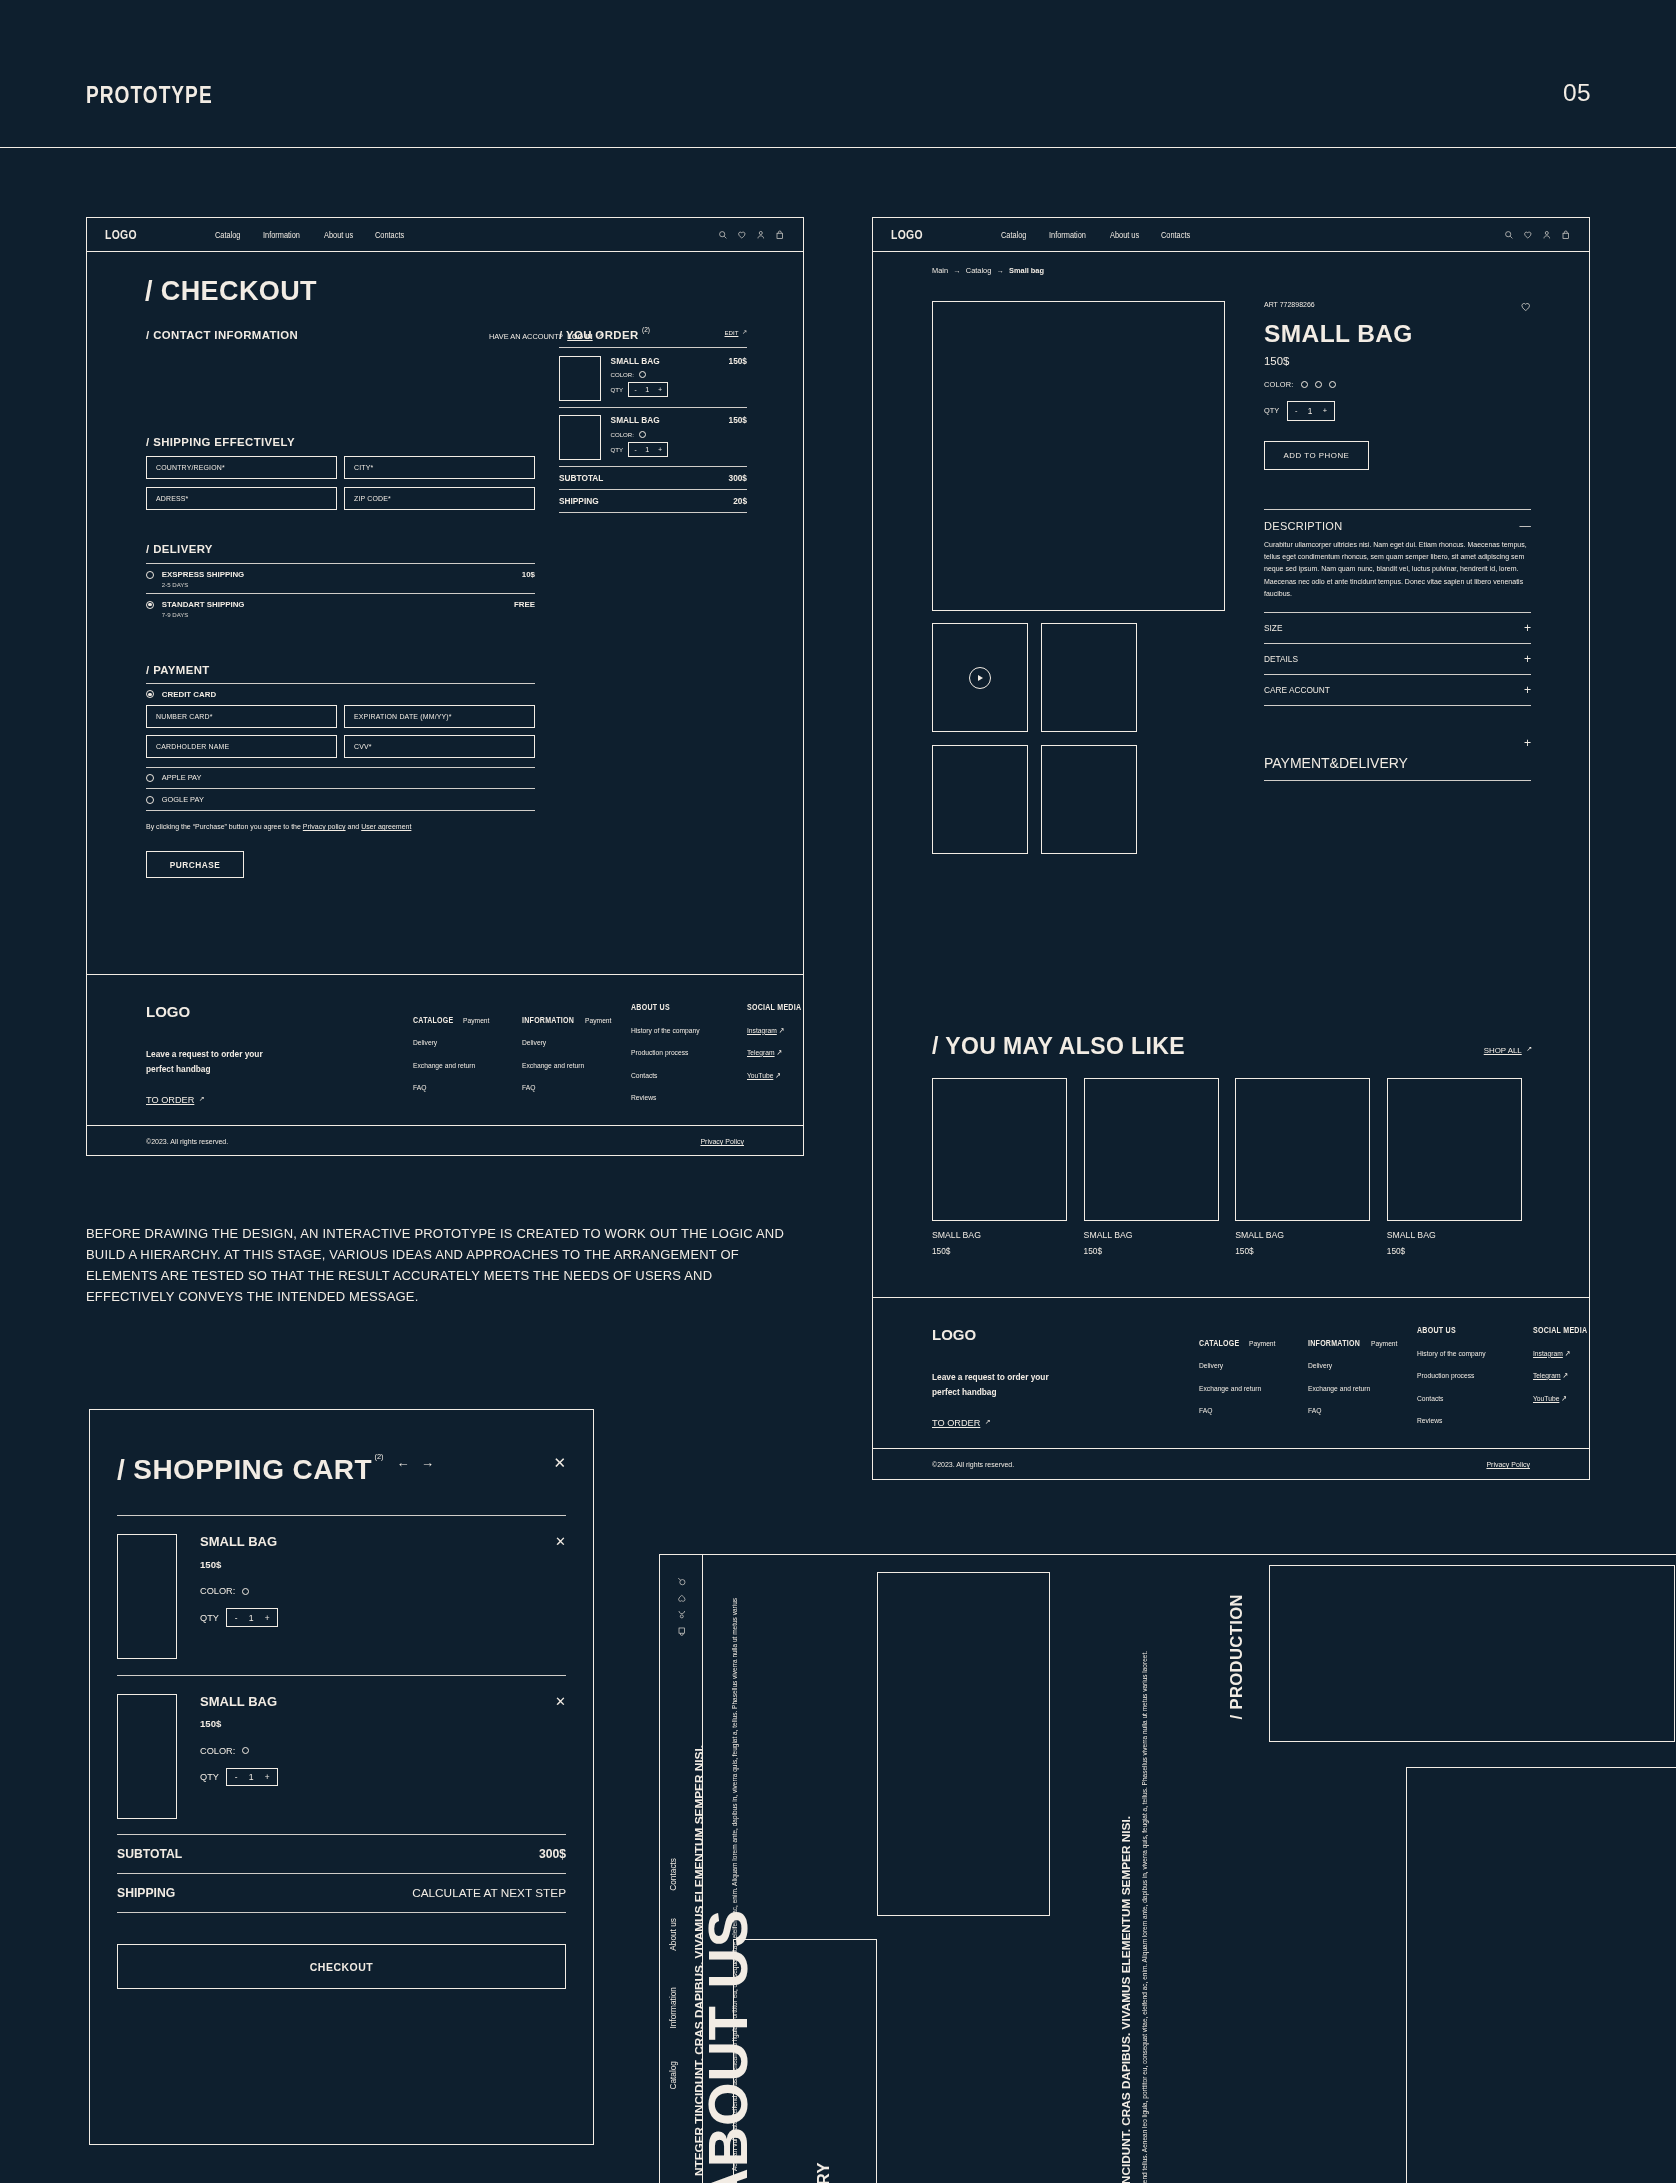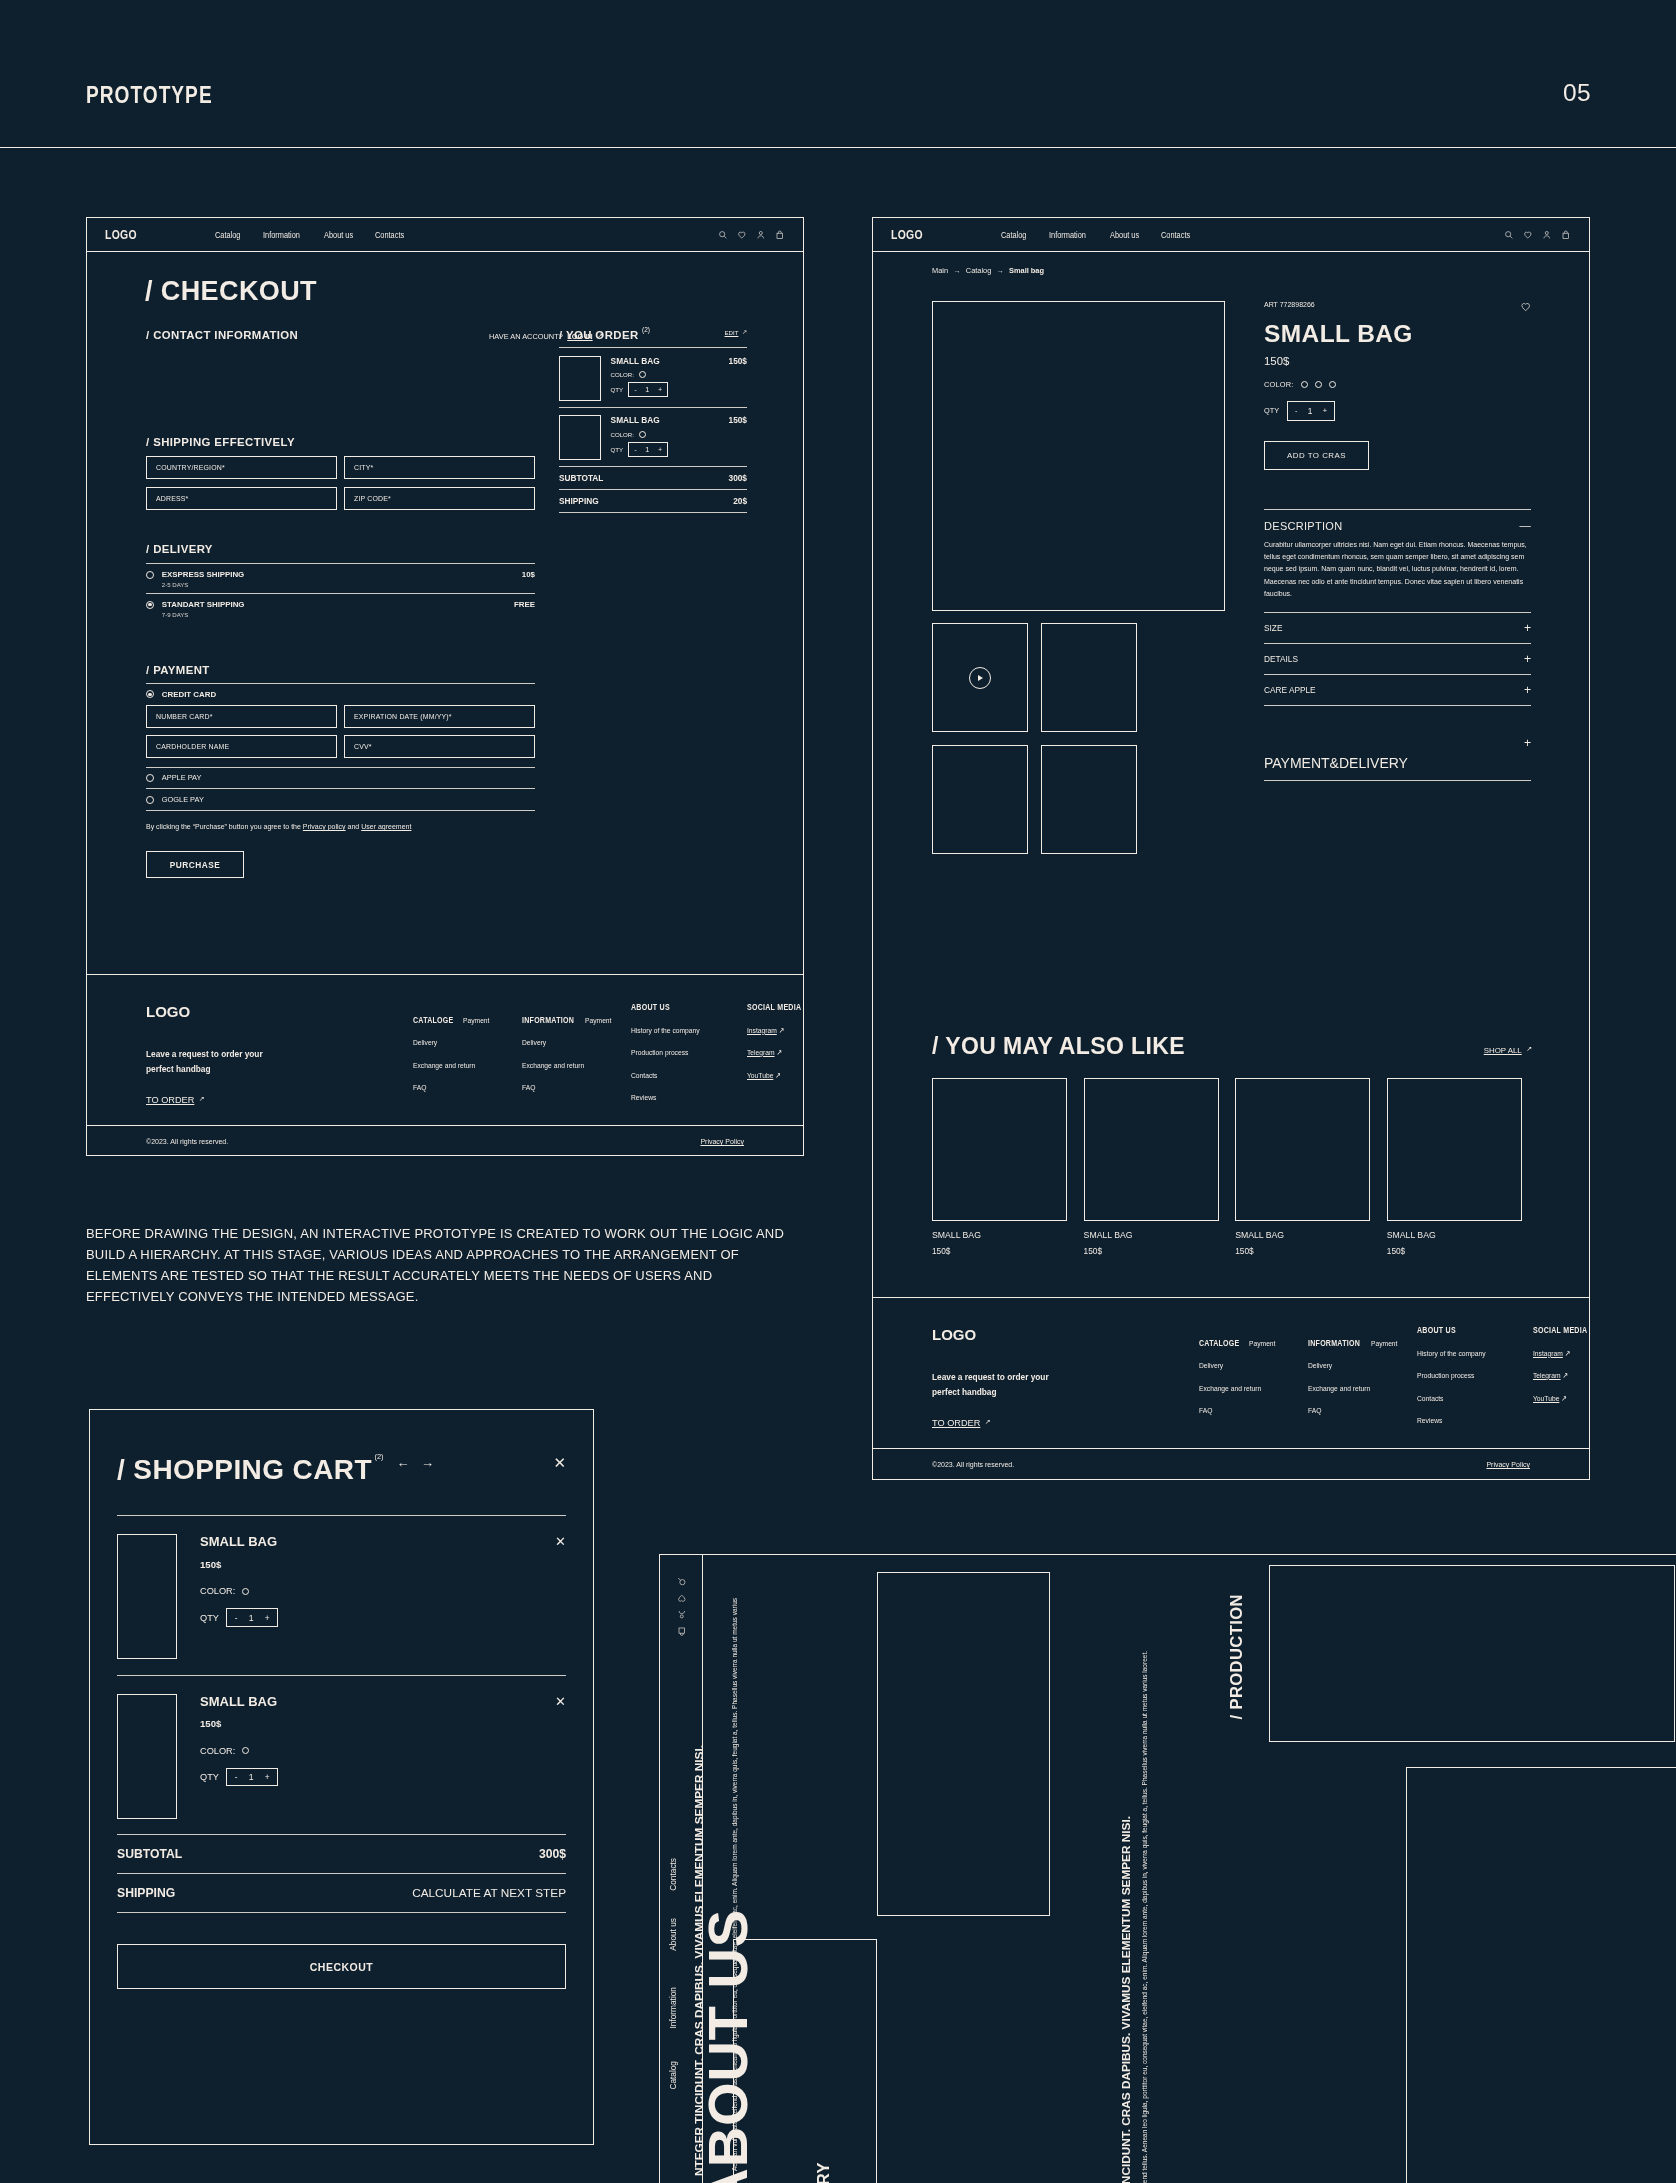--- a/index.html
+++ b/index.html
@@ -401,21 +401,21 @@
 
     <div style="display:flex; align-items:center; gap:7.9px; margin-top:11.4px;">
       <span style="font-size:7.4px;">QTY</span>
       <span class="qtybox" style="height:20px;">
         <span style="font-size:7.4px; padding:0 5.2px;">-</span>
         <b style="font-size:8.3px;">1</b>
         <span style="font-size:7.4px; padding:0 5.2px;">+</span>
       </span>
     </div>
 
-    <div class="btn" style="margin-top:20px; width:105px; height:29px; font-weight:400; font-size:7.9px;">ADD TO CRAS</div>
+    <div class="btn" style="margin-top:20px; width:105px; height:29px; font-weight:400; font-size:7.9px;">ADD TO PHONE</div>
 
     <div class="hline thin" style="margin-top:39px;"></div>
 
     <div style="display:flex; align-items:center; margin-top:10.5px;">
       <span style="font-size:11px; letter-spacing:0.3px;">DESCRIPTION</span>
       <span style="margin-left:auto; font-size:11.4px; line-height:1;">—</span>
     </div>
     <div style="font-size:7px; line-height:1.75; margin-top:7px;">Curabitur ullamcorper ultricies nisi. Nam eget dui. Etiam rhoncus. Maecenas tempus, tellus eget condimentum rhoncus, sem quam semper libero, sit amet adipiscing sem neque sed ipsum. Nam quam nunc, blandit vel, luctus pulvinar, hendrerit id, lorem. Maecenas nec odio et ante tincidunt tempus. Donec vitae sapien ut libero venenatis faucibus.</div>
 
     <div class="hline thin" style="margin-top:11.4px;"></div>
@@ -423,21 +423,21 @@
       <span style="font-size:8.3px;">SIZE</span>
       <span style="margin-left:auto; font-size:12.2px; line-height:1;">+</span>
     </div>
     <div class="hline thin"></div>
     <div style="display:flex; align-items:center; padding:9.6px 0 8.7px 0;">
       <span style="font-size:8.3px;">DETAILS</span>
       <span style="margin-left:auto; font-size:12.2px; line-height:1;">+</span>
     </div>
     <div class="hline thin"></div>
     <div style="display:flex; align-items:center; padding:9.6px 0 8.7px 0;">
-      <span style="font-size:8.3px;">CARE APPLE</span>
+      <span style="font-size:8.3px;">CARE ACCOUNT</span>
       <span style="margin-left:auto; font-size:12.2px; line-height:1;">+</span>
     </div>
     <div class="hline thin"></div>
     <div style="display:flex; align-items:center; padding:9.6px 0 8.7px 0;">
       <span style="font-size:14px;margin-top:40px;">PAYMENT&amp;DELIVERY</span>
       <span style="margin-left:auto; font-size:12.2px; line-height:1;">+</span>
     </div>
     <div class="hline thin"></div>
   </div>
 

